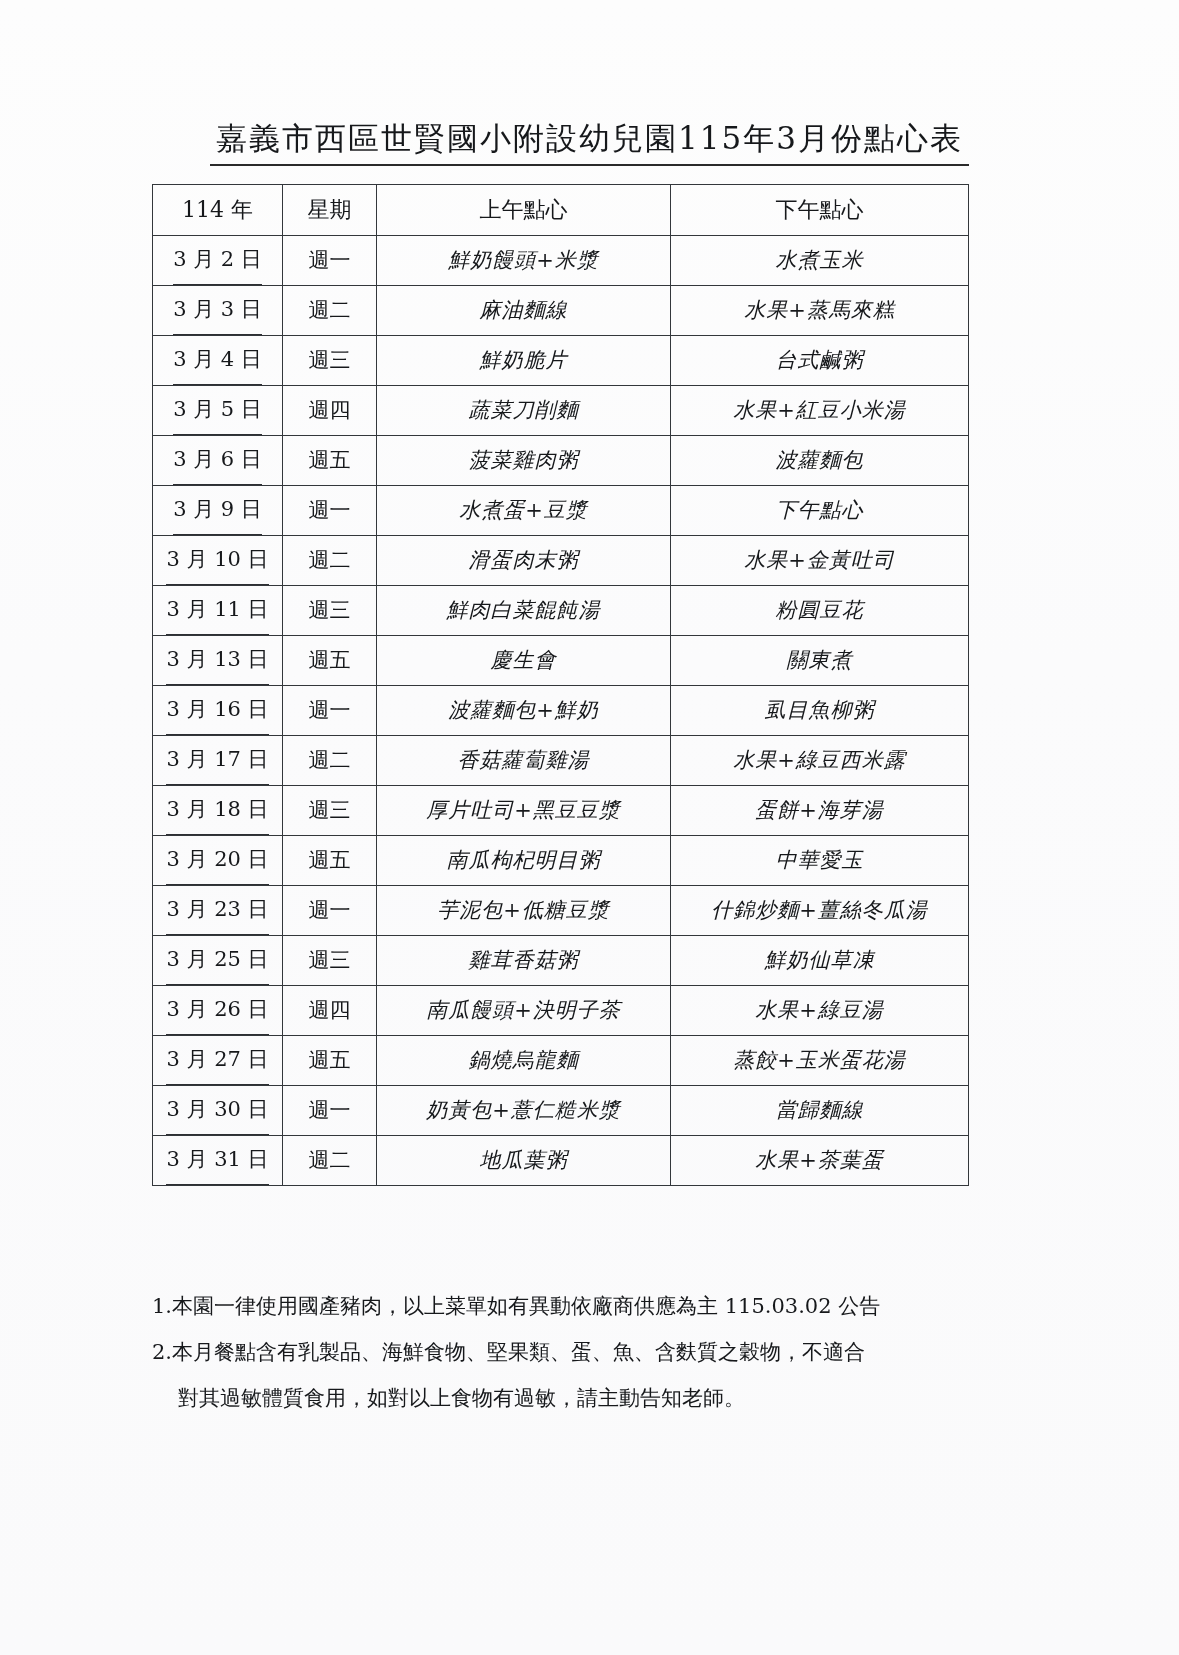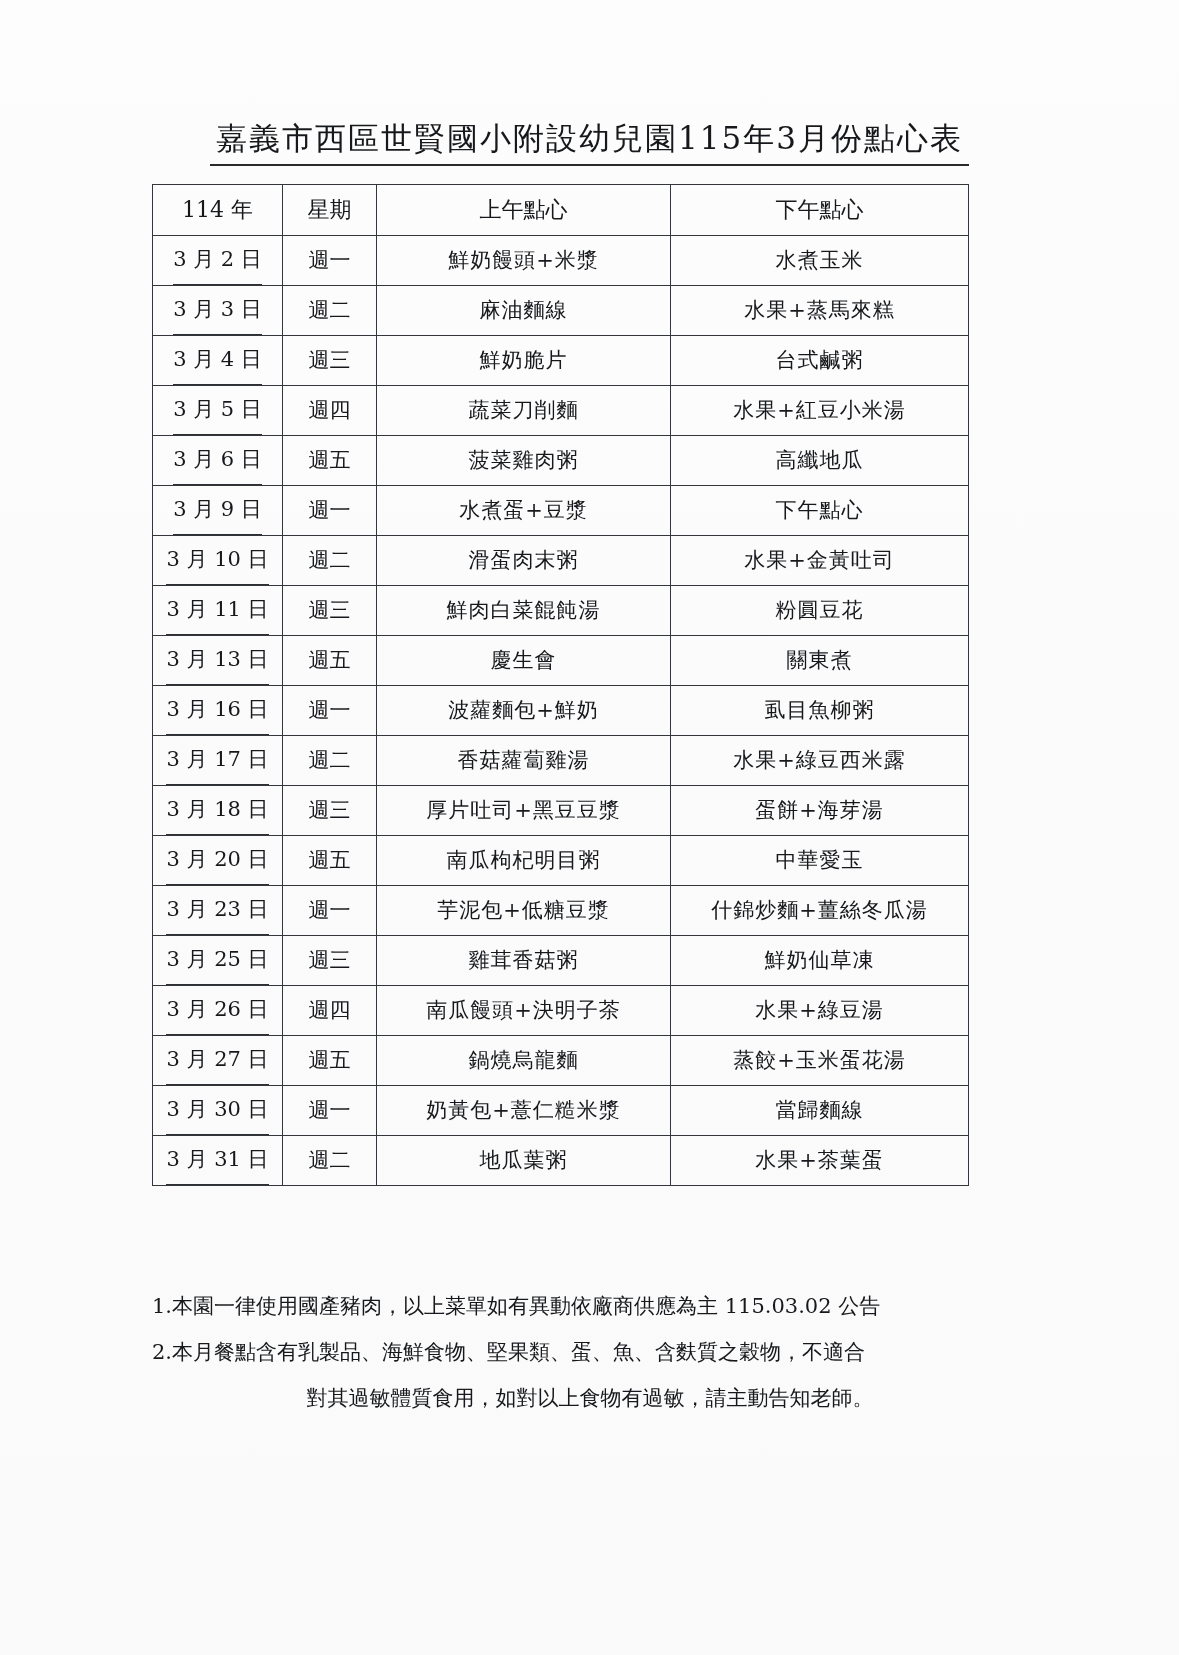--- a/index.html
+++ b/index.html
@@ -95,23 +95,22 @@
   .notes .note {
     display: block;
     margin-bottom: 10px;
   }
   .notes .note.second {
     margin-top: 6px;
   }
   .notes .cont {
     display: block;
     padding-left: 26px;
-    text-align: center;
-  }
-  .am-col, .pm-col { letter-spacing: 1px; }
+  }
+  .am-col, .pm-col { letter-spacing: 1px; font-style: italic; }
 </style>
 </head>
 <body>
 
 <div class="page"></div>
 
 <div class="sheet">
 
   <div class="title">
     <span class="underline">嘉義市西區世賢國小附設幼兒園115年3月份點心表</span>
@@ -154,21 +153,21 @@
         <tr>
           <td class="date-cell"><span class="d">3 月 5 日</span></td>
           <td>週四</td>
           <td class="am-col">蔬菜刀削麵</td>
           <td class="pm-col">水果+紅豆小米湯</td>
         </tr>
         <tr>
           <td class="date-cell"><span class="d">3 月 6 日</span></td>
           <td>週五</td>
           <td class="am-col">菠菜雞肉粥</td>
-          <td class="pm-col">高纖地瓜</td>
+          <td class="pm-col">波蘿麵包</td>
         </tr>
         <tr class="grp-top">
           <td class="date-cell"><span class="d">3 月 9 日</span></td>
           <td>週一</td>
           <td class="am-col">水煮蛋+豆漿</td>
           <td class="pm-col">下午點心</td>
         </tr>
         <tr>
           <td class="date-cell"><span class="d">3 月 10 日</span></td>
           <td>週二</td>

